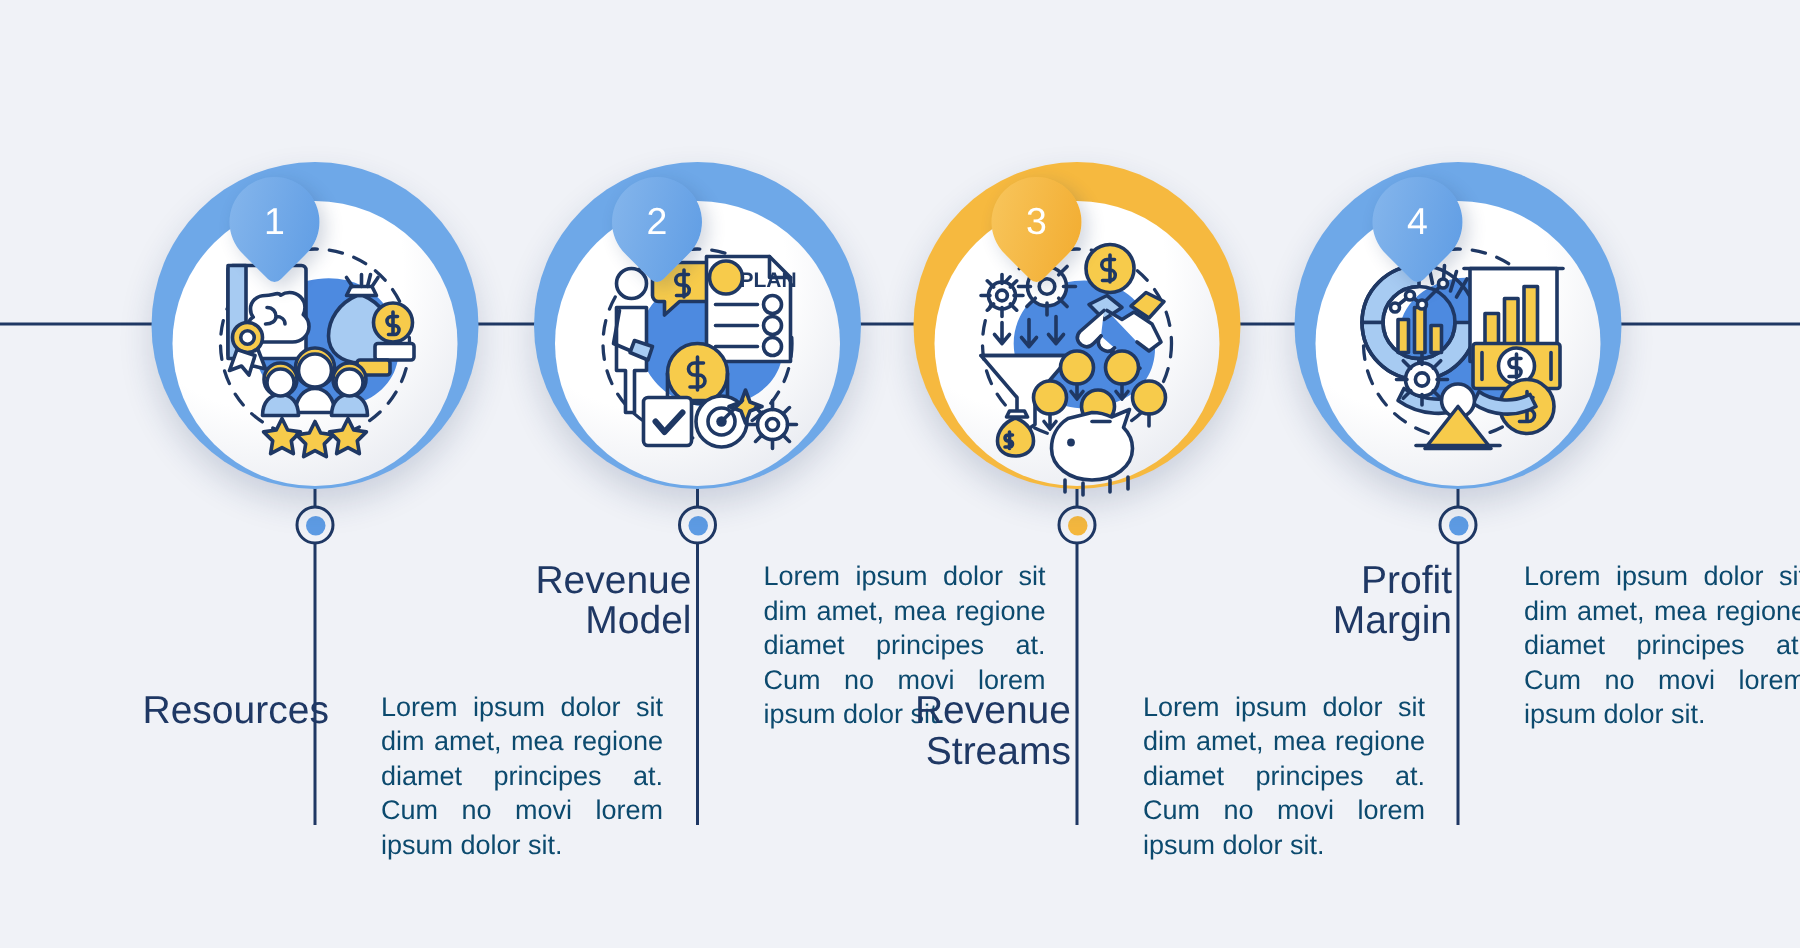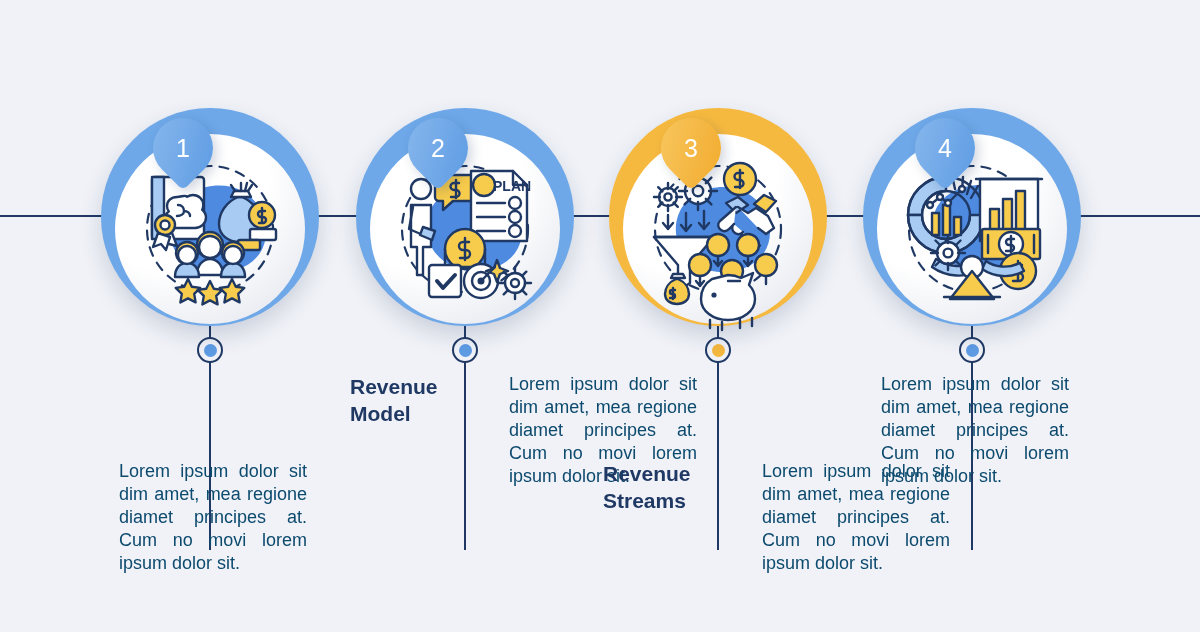--- a/index.html
+++ b/index.html
@@ -75,22 +75,22 @@
   .dot i{
     position:absolute;left:50%;top:50%;width:13px;height:13px;
     margin:-6.5px 0 0 -6.5px;border-radius:50%;display:block;
   }
   .dot i.blue{background:#5e9ce4;}
   .dot i.amber{background:#f5b83e;}
 
   
   .txt{position:absolute;display:flex;align-items:flex-start;}
   .title{
-    color:#1f3864;font-weight:bold;font-size:21px;line-height:27px;
-    text-align:left;white-space:pre-line;
+    color:#1f3864;font-weight:normal;font-size:26px;line-height:27px;
+    text-align:right;white-space:pre-line;
     padding-right:24px;
   }
   .body{
     color:#0c4a6e;font-size:18px;line-height:23px;
     width:188px;text-align:justify;
     padding-left:24px;
   }
 
   
   .st{fill:none;stroke:#1f3864;stroke-width:2.4;stroke-linecap:round;stroke-linejoin:round;}
@@ -155,20 +155,21 @@
             <path class="sty" d="M98 126l3.8 7.7 8.5 1.2-6.1 6 1.4 8.5-7.6-4-7.6 4 1.4-8.5-6.1-6 8.5-1.2z"></path>
           </svg>
         </div>
       </div>
       <div class="badge blue">
         <span>1</span>
       </div>
     </div>
 
     <div class="txt" style="left:-115px;top:460px;">
+      <div class="title" style="width:111px">Resources</div>
       <div class="body">Lorem ipsum dolor sit dim amet, mea regione diamet principes at. Cum no movi lorem ipsum dolor sit.</div>
     </div>
   </div>
 
   <div class="node" style="left:465px">
 
     <div class="stem" style="left:-1px;top:300px;height:250px"></div>
     <div class="dot" style="left:-13px;top:337px">
         <i class="blue"></i>
       </div>
@@ -356,17 +357,19 @@
             <path class="stw" d="M52 83v7m0 20v7m-17-17h7m20 0h7M39.5 87.5l5 5m15 15l5 5m0-25l-5 5m-15 15l-5 5"></path>
           </svg>
         </div>
       </div>
       <div class="badge blue">
         <span>4</span>
       </div>
     </div>
 
     <div class="txt" style="left:-115px;top:373px;">
+      <div class="title" style="width:111px">Profit
+Margin</div>
       <div class="body">Lorem ipsum dolor sit dim amet, mea regione diamet principes at. Cum no movi lorem ipsum dolor sit.</div>
     </div>
   </div>
 
 </div>
 
 </body></html>

